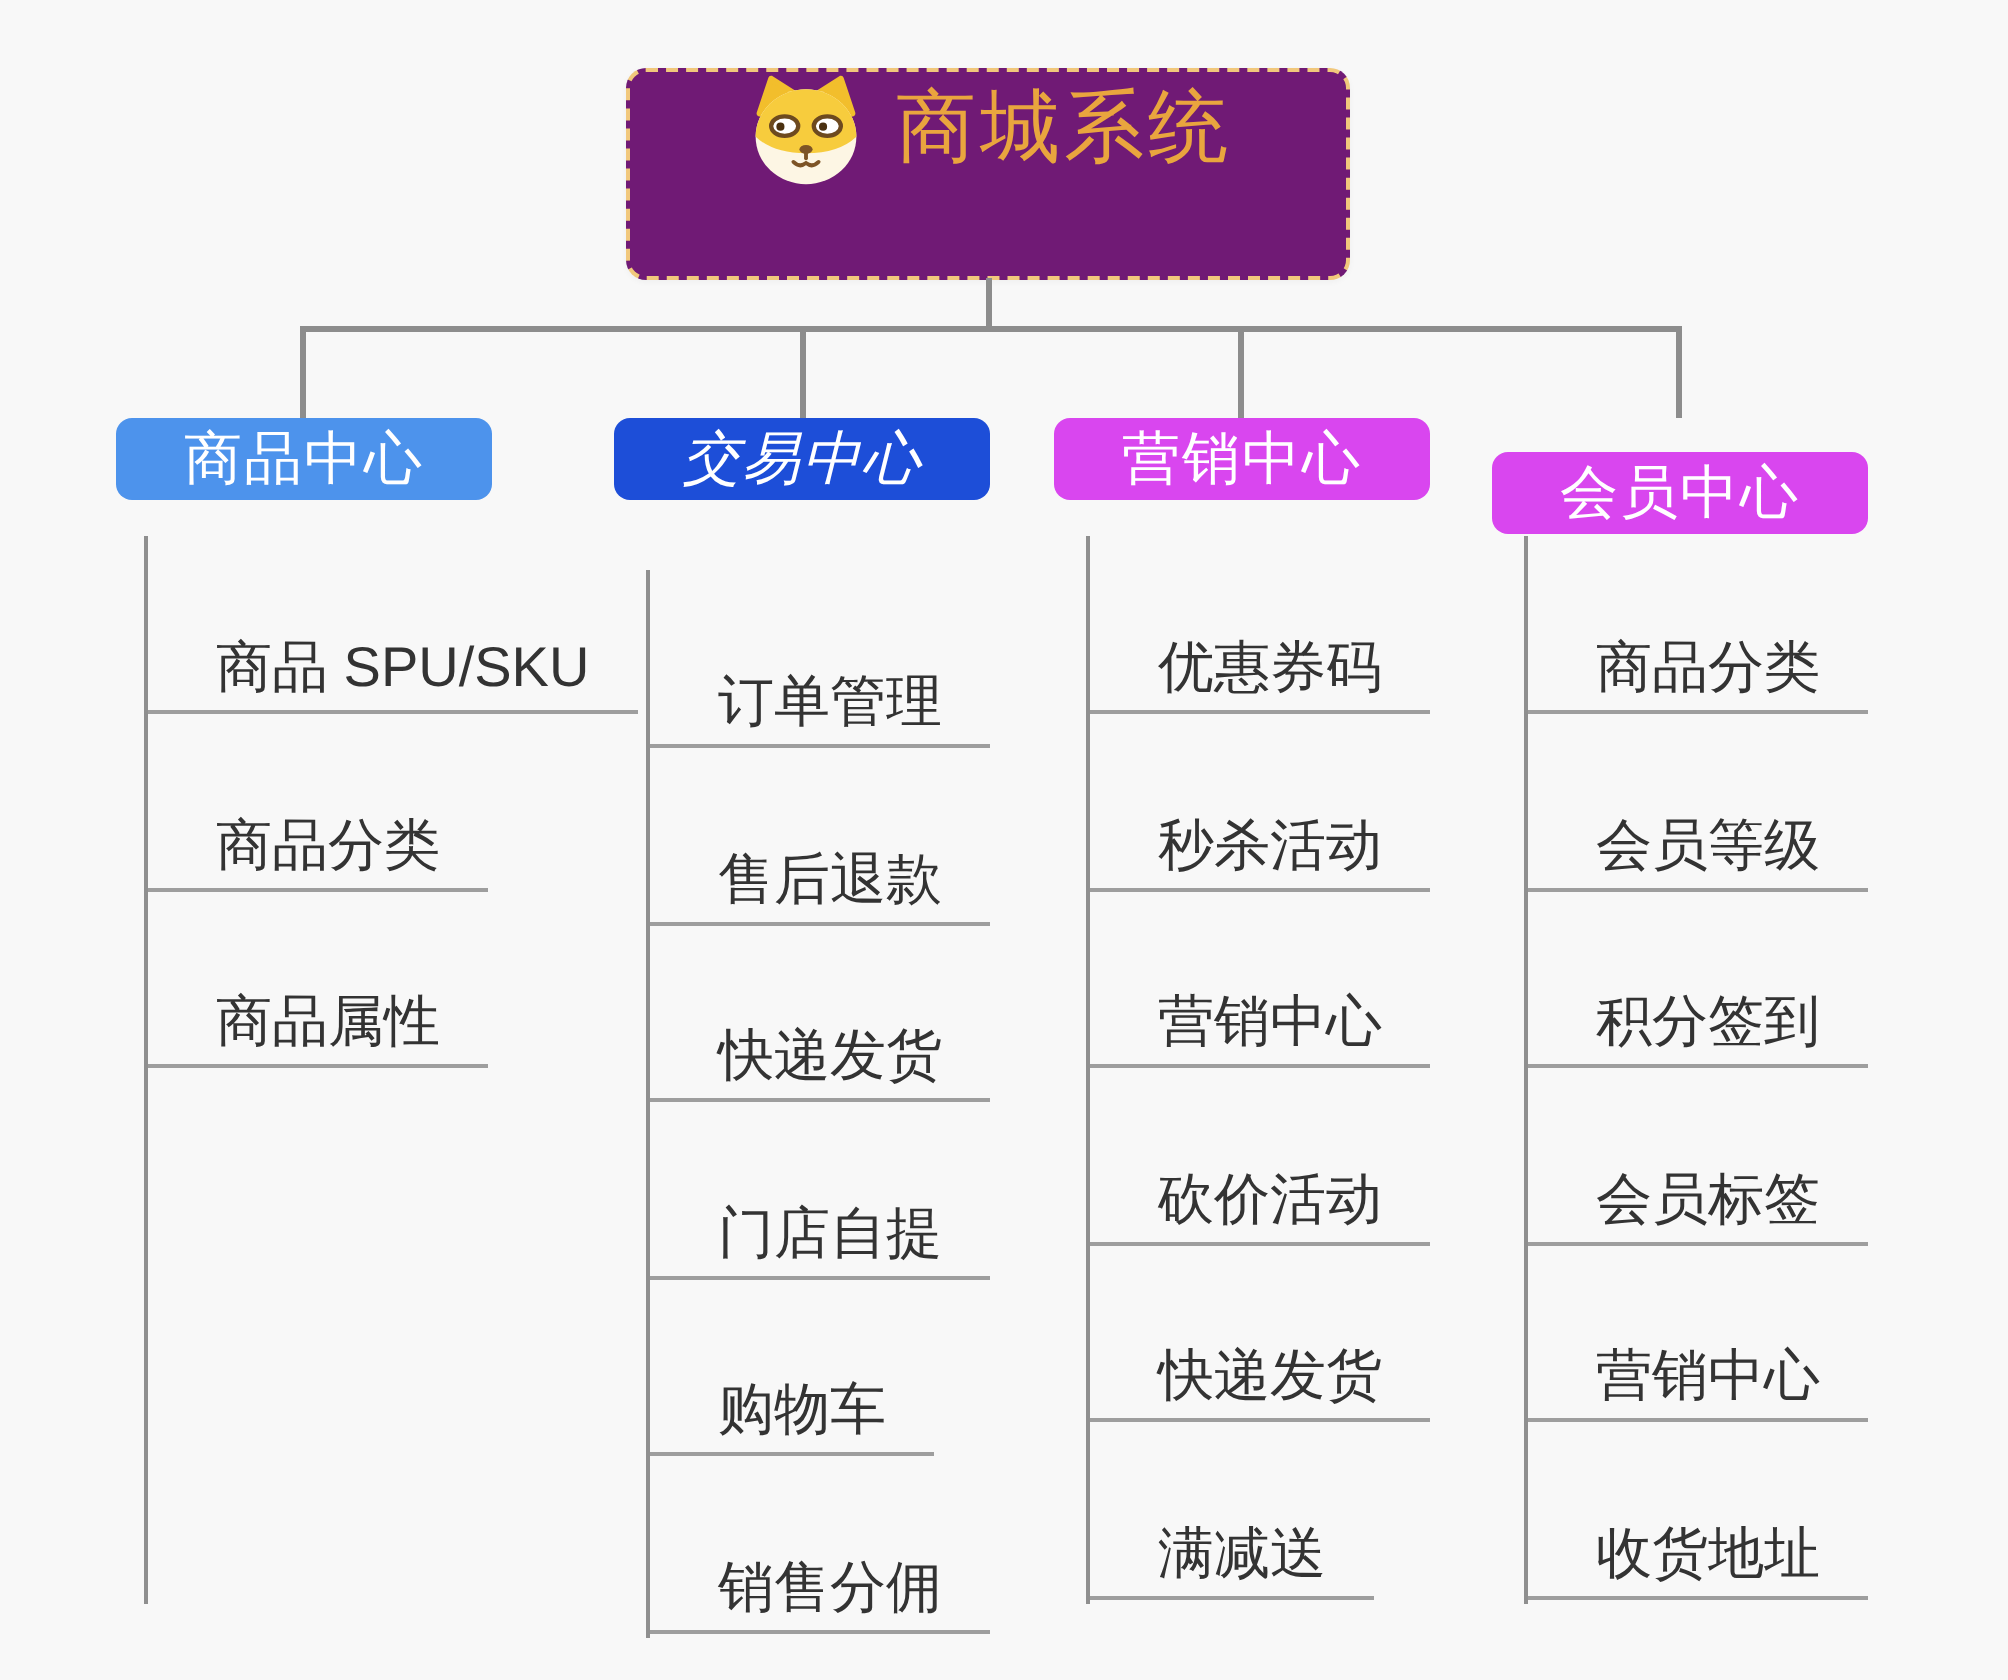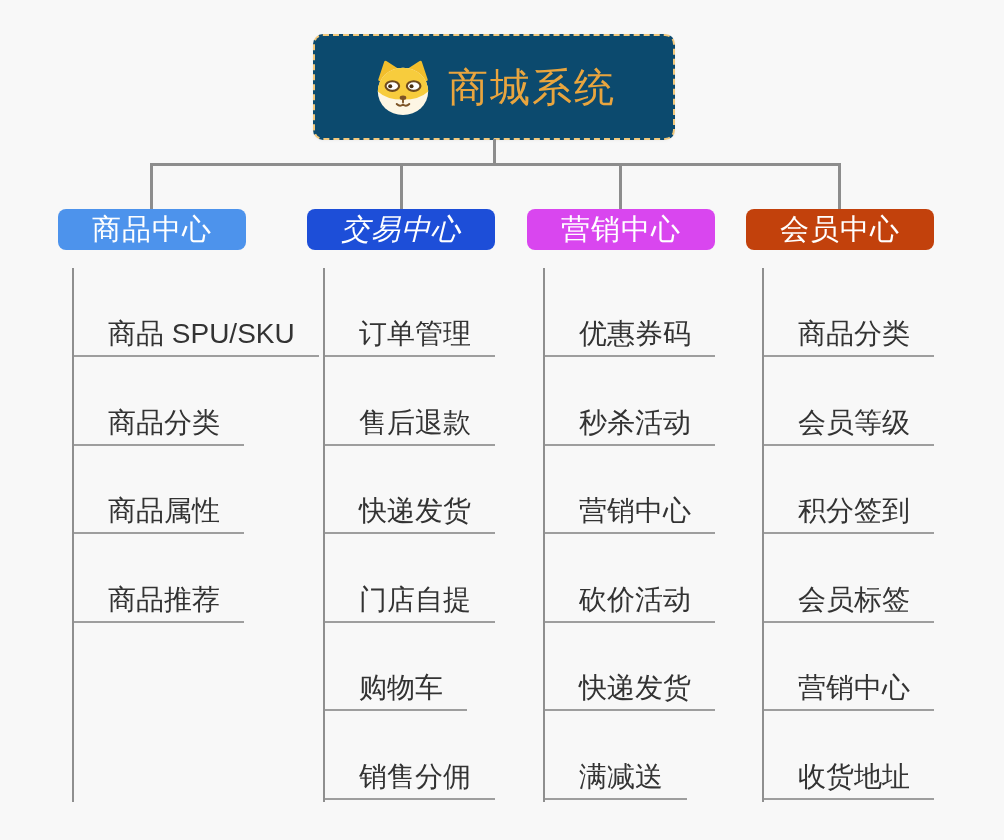--- a/index.html
+++ b/index.html
@@ -9,24 +9,24 @@
     background: #f8f8f8;
     position: relative;
     overflow: hidden;
   }
   .canvas { position: absolute; inset: 0; }
 
   
   .root-node {
     position: absolute;
     left: 313px; top: 34px; width: 362px; height: 106px;
-    background: #0c4a6e;
+    background: #701a75;
     border: 2px dashed #f1c87c;
     border-radius: 10px;
-    display: flex; align-items: center; justify-content: center;
+    display: flex; justify-content: center;
     gap: 14px;
     box-shadow: 0 1px 3px rgba(0,0,0,0.04);
   }
   .root-icon { width: 62px; height: 57px; display: inline-flex; }
   .root-icon svg { width: 100%; height: 100%; }
   .root-title {
     font-size: 40px;
     font-weight: 400;
     letter-spacing: 2px;
     white-space: nowrap;
@@ -61,21 +61,21 @@
 
   
   .child-col {
     position: absolute;
     top: 268px;
     height: 534px;
     border-left: 2px solid #8f8f8f;
     display: block;
   }
   .col-1 { left: 72px;  }
-  .col-2 { left: 323px; }
+  .col-2 { left: 323px; margin-top: 17px; }
   .col-3 { left: 543px; }
   .col-4 { left: 762px; }
 
   .child-item {
     width: max-content;
     margin-top: 49.6px;
     padding: 0 24px 5px 34px;
     font-size: 28px;
     line-height: 32px;
     color: #333333;
@@ -112,27 +112,26 @@
   <div class="conn conn-root-drop"></div>
   <div class="conn conn-hbar"></div>
   <div class="conn conn-drop conn-drop-1"></div>
   <div class="conn conn-drop conn-drop-2"></div>
   <div class="conn conn-drop conn-drop-3"></div>
   <div class="conn conn-drop conn-drop-4"></div>
 
   <div class="branch-node branch-1" style="background-color: rgb(77, 147, 236);">商品中心</div>
   <div class="branch-node branch-2" style="background-color: #1d4ed8; font-style: italic;">交易中心</div>
   <div class="branch-node branch-3" style="background-color: #d946ef;">营销中心</div>
-  <div class="branch-node branch-4" style="background-color: #c2410c;">会员中心</div>
+  <div class="branch-node branch-4" style="background-color: #d946ef; margin-top: 17px;">会员中心</div>
 
   <div class="child-col col-1">
     <div class="child-item">商品 SPU/SKU</div>
     <div class="child-item">商品分类</div>
     <div class="child-item">商品属性</div>
-    <div class="child-item">商品推荐</div>
   </div>
 
   <div class="child-col col-2">
     <div class="child-item">订单管理</div>
     <div class="child-item">售后退款</div>
     <div class="child-item">快递发货</div>
     <div class="child-item">门店自提</div>
     <div class="child-item">购物车</div>
     <div class="child-item">销售分佣</div>
   </div>

